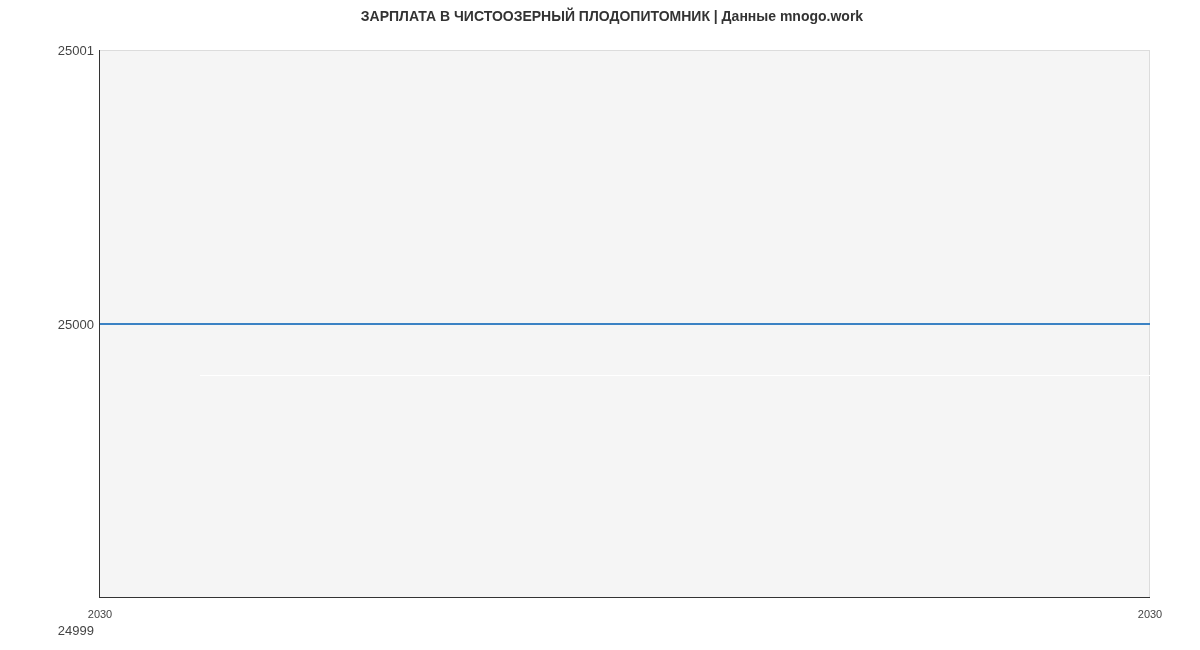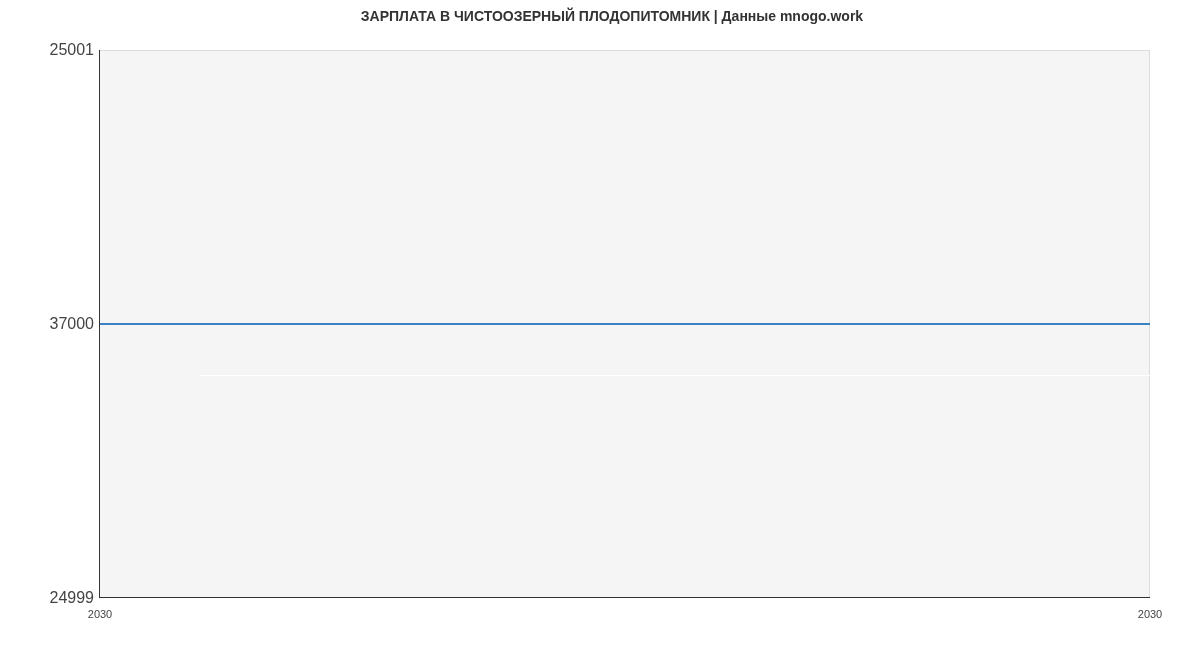--- a/index.html
+++ b/index.html
@@ -44,29 +44,29 @@
       position: absolute;
       left: 100px;
       top: 597px;
       width: 1050px;
       height: 1px;
       background: #333;
     }
     .y-tick-label {
       position: absolute;
       right: 1106px;
-      font-size: 16px;
+      font-size: 13px;
       color: #444;
       text-align: right;
       transform: translateY(-50%);
       white-space: nowrap;
     }
     .y-tick-25001 { top: 50px; }
     .y-tick-25000 { top: 324px; }
-    .y-tick-24999 { top: 598px; }
+    .y-tick-24999 { top: 630px; }
     .x-tick-label {
       position: absolute;
       top: 608px;
       font-size: 11px;
       color: #444;
       transform: translateX(-50%);
     }
     .x-tick-2022 { left: 100px; }
     .x-tick-2024 { left: 1150px; }
     .gridline-h {
@@ -95,17 +95,17 @@
 <div class="plot-area">
   <div class="gridline-h gridline-25000"></div>
 </div>
 
 <div class="data-line"></div>
 
 <div class="axis-left"></div>
 <div class="axis-bottom"></div>
 
 <div class="y-tick-label y-tick-25001">25001</div>
-<div class="y-tick-label y-tick-25000">37000</div>
+<div class="y-tick-label y-tick-25000">25000</div>
 <div class="y-tick-label y-tick-24999">24999</div>
 
 <div class="x-tick-label x-tick-2022">2030</div>
 <div class="x-tick-label x-tick-2024">2030</div>
 
 </body></html>

